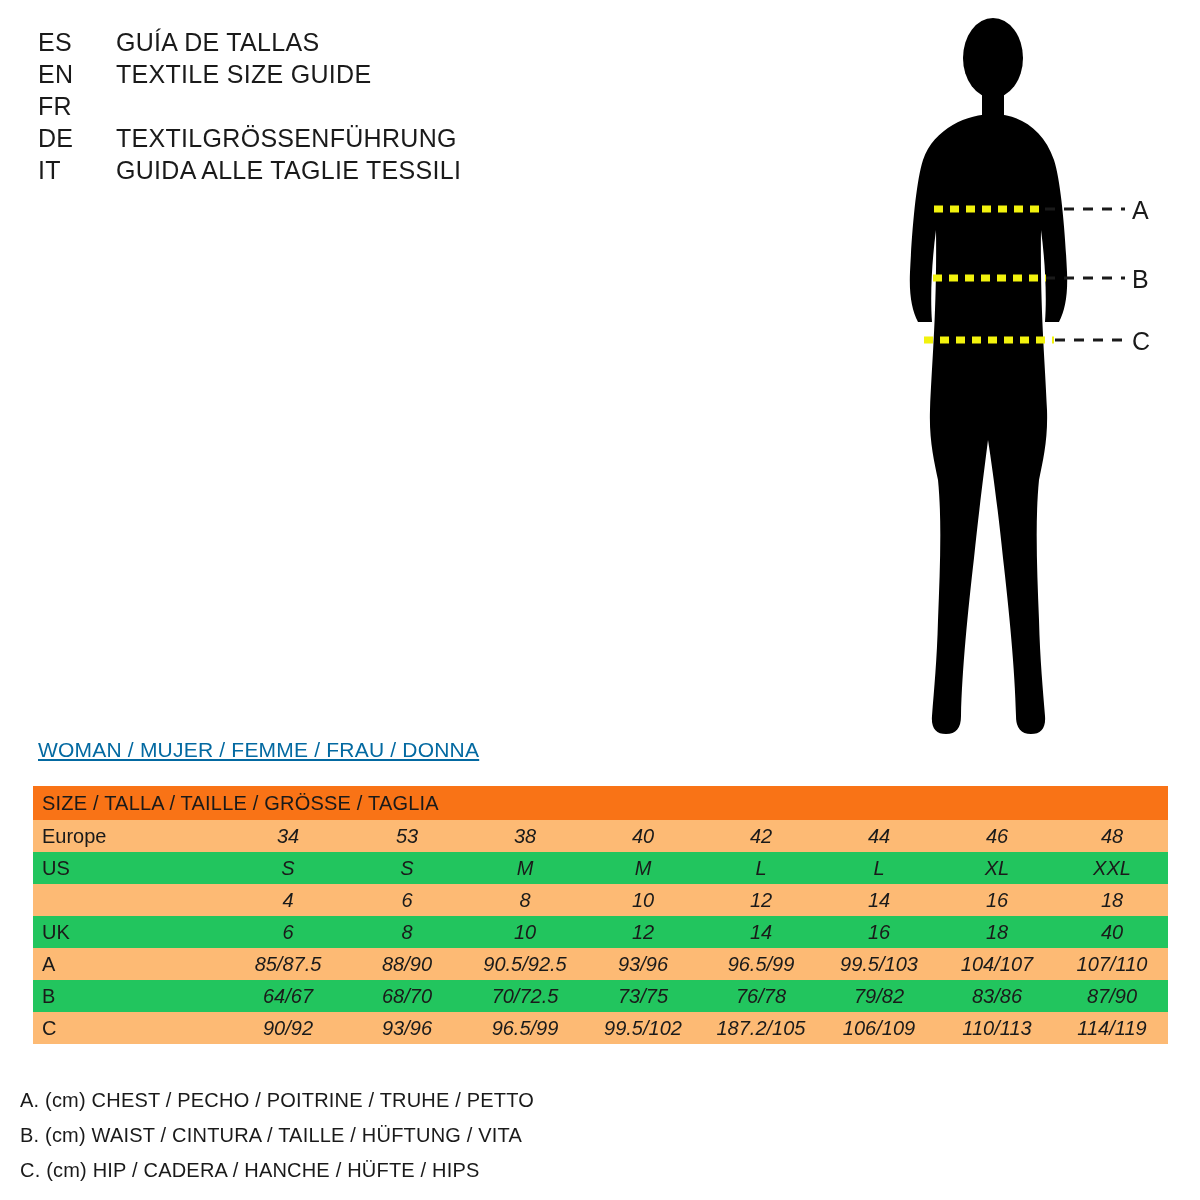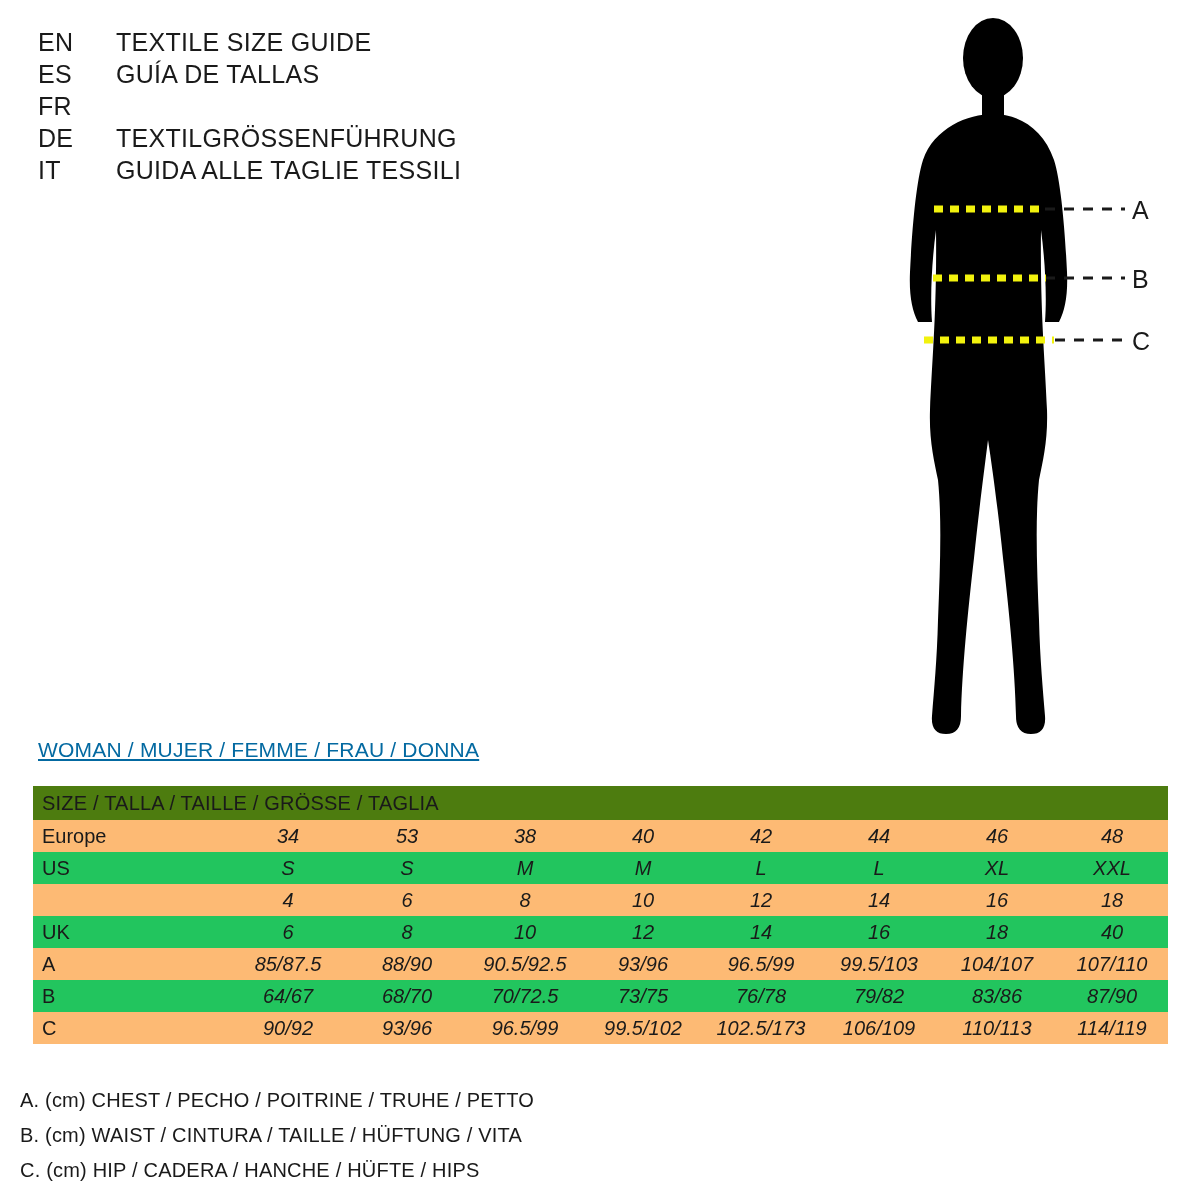--- a/index.html
+++ b/index.html
@@ -82,21 +82,21 @@
     table-layout: fixed;
     font-size: 20px;
   }
   #size-table th, #size-table td {
     padding: 0;
     height: 32px;
     font-weight: normal;
     color: #1a1a1a;
   }
   #size-table th.head-cell {
-    background: #4d7c0f;
+    background: #f97316;
     text-align: left;
     padding-left: 9px;
     font-size: 20px;
     letter-spacing: 0.2px;
     height: 34px;
   }
   #size-table td.row-label {
     text-align: left;
     padding-left: 9px;
   }
@@ -120,26 +120,26 @@
     color: #1a1a1a;
     margin-bottom: 12px;
     white-space: nowrap;
   }
 </style>
 </head>
 <body>
 
 <div id="title-block">
   <div class="title-row">
+    <span class="lang-code">ES</span>
+    <span class="lang-title">GUÍA DE TALLAS</span>
+  </div>
+  <div class="title-row">
     <span class="lang-code">EN</span>
     <span class="lang-title">TEXTILE SIZE GUIDE</span>
-  </div>
-  <div class="title-row">
-    <span class="lang-code">ES</span>
-    <span class="lang-title">GUÍA DE TALLAS</span>
   </div>
   <div class="title-row">
     <span class="lang-code">FR</span>
   </div>
   <div class="title-row">
     <span class="lang-code">DE</span>
     <span class="lang-title">TEXTILGRÖSSENFÜHRUNG</span>
   </div>
   <div class="title-row">
     <span class="lang-code">IT</span>
@@ -296,21 +296,21 @@
       <td class="val">79/82</td>
       <td class="val">83/86</td>
       <td class="val">87/90</td>
     </tr>
     <tr class="shade-white">
       <td class="row-label">C</td>
       <td class="val">90/92</td>
       <td class="val">93/96</td>
       <td class="val">96.5/99</td>
       <td class="val">99.5/102</td>
-      <td class="val">102.5/173</td>
+      <td class="val">187.2/105</td>
       <td class="val">106/109</td>
       <td class="val">110/113</td>
       <td class="val">114/119</td>
     </tr>
   </tbody>
 </table>
 
 <div id="footnotes">
   <div class="footnote">A. (cm) CHEST / PECHO / POITRINE / TRUHE / PETTO</div>
   <div class="footnote">B. (cm) WAIST / CINTURA / TAILLE / HÜFTUNG / VITA</div>

